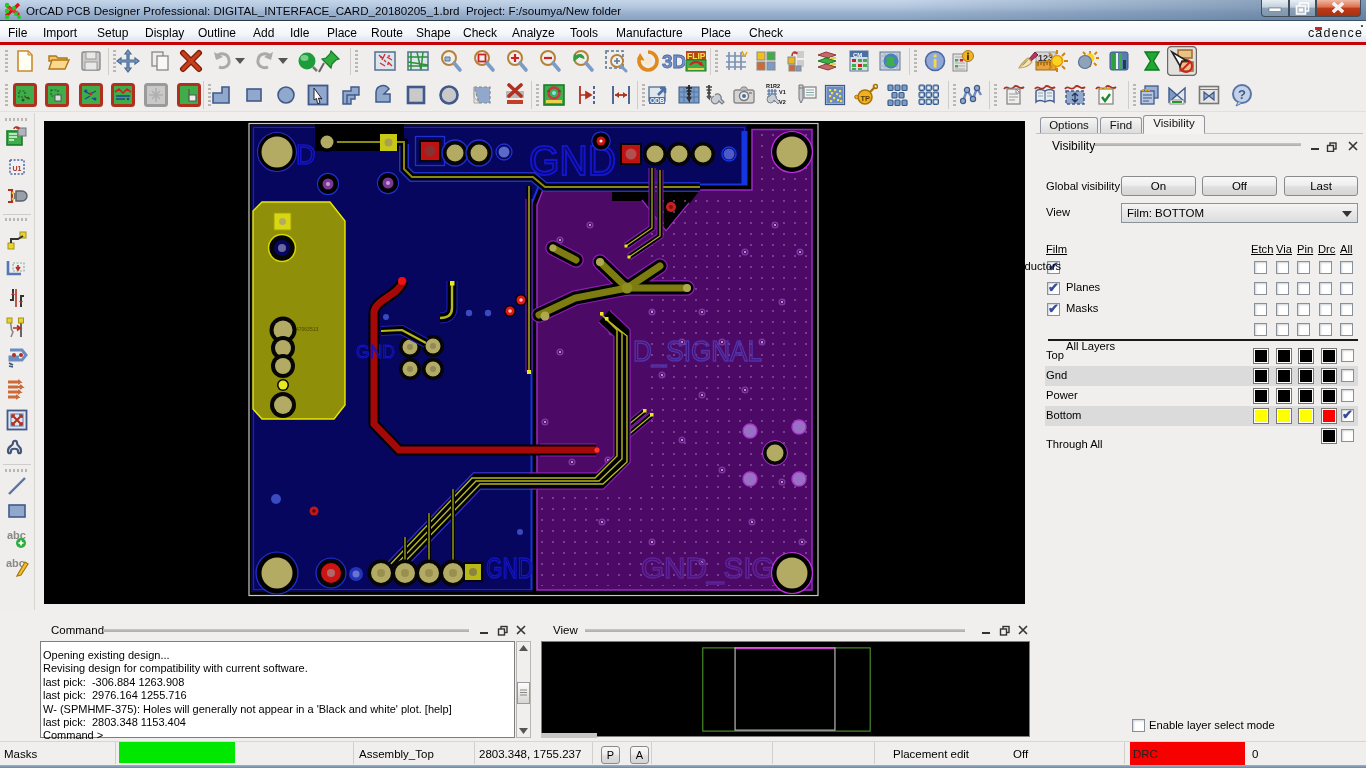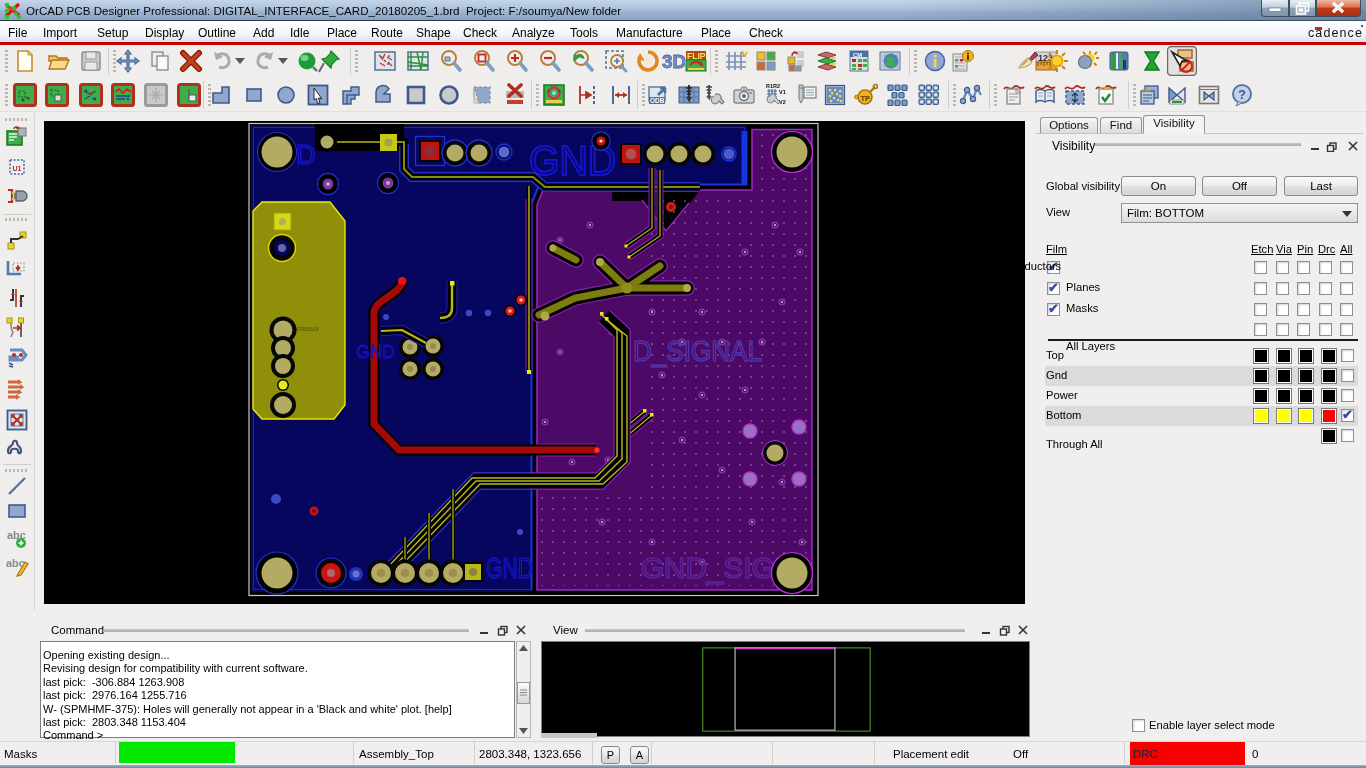--- a/index.html
+++ b/index.html
@@ -1040,21 +1040,21 @@
 <svg class="abs" style="left:541px;top:641px;background:#000;border:1px solid #7e7e7e" width="489" height="96" viewBox="0 0 489 96">
 <rect x="160" y="6" width="171" height="85" fill="none" stroke="#4a8f2a" stroke-width="1.2"></rect>
 <rect x="193" y="6" width="102" height="84" fill="none" stroke="#bababa" stroke-width="1.2"></rect>
 <path d="M194 6.5 H294" stroke="#cc44cc" stroke-width="1.6"></path>
   </svg>
 <div class="abs" style="left:541px;top:733px;width:56px;height:5px;background:#c8c6c2"></div>
 <div class="abs" id="statusbar"></div>
 <div class="st" style="left:4px">Masks</div>
 <div class="abs" style="left:119px;top:742px;width:116px;height:21px;background:#00e800"></div>
 <div class="st" style="left:359px">Assembly_Top</div>
-<div class="st" style="left:479px">2803.348, 1323.656</div>
+<div class="st" style="left:479px">2803.348, 1755.237</div>
 <div class="abs btn" style="left:601px;top:746px;width:19px;height:18px;font-size:11px;padding-top:2px">P</div>
 <div class="abs btn" style="left:630px;top:746px;width:19px;height:18px;font-size:11px;padding-top:2px">A</div>
 <div class="st" style="left:893px">Placement edit</div>
 <div class="st" style="left:1013px">Off</div>
 <div class="abs" style="left:1130px;top:742px;width:115px;height:23px;background:#f60000"></div>
 <div class="st" style="left:1133px;color:#222">DRC</div>
 <div class="st" style="left:1252px">0</div>
 <div class="ssep" style="left:115px"></div>
 <div class="ssep" style="left:353px"></div>
 <div class="ssep" style="left:474px"></div>

